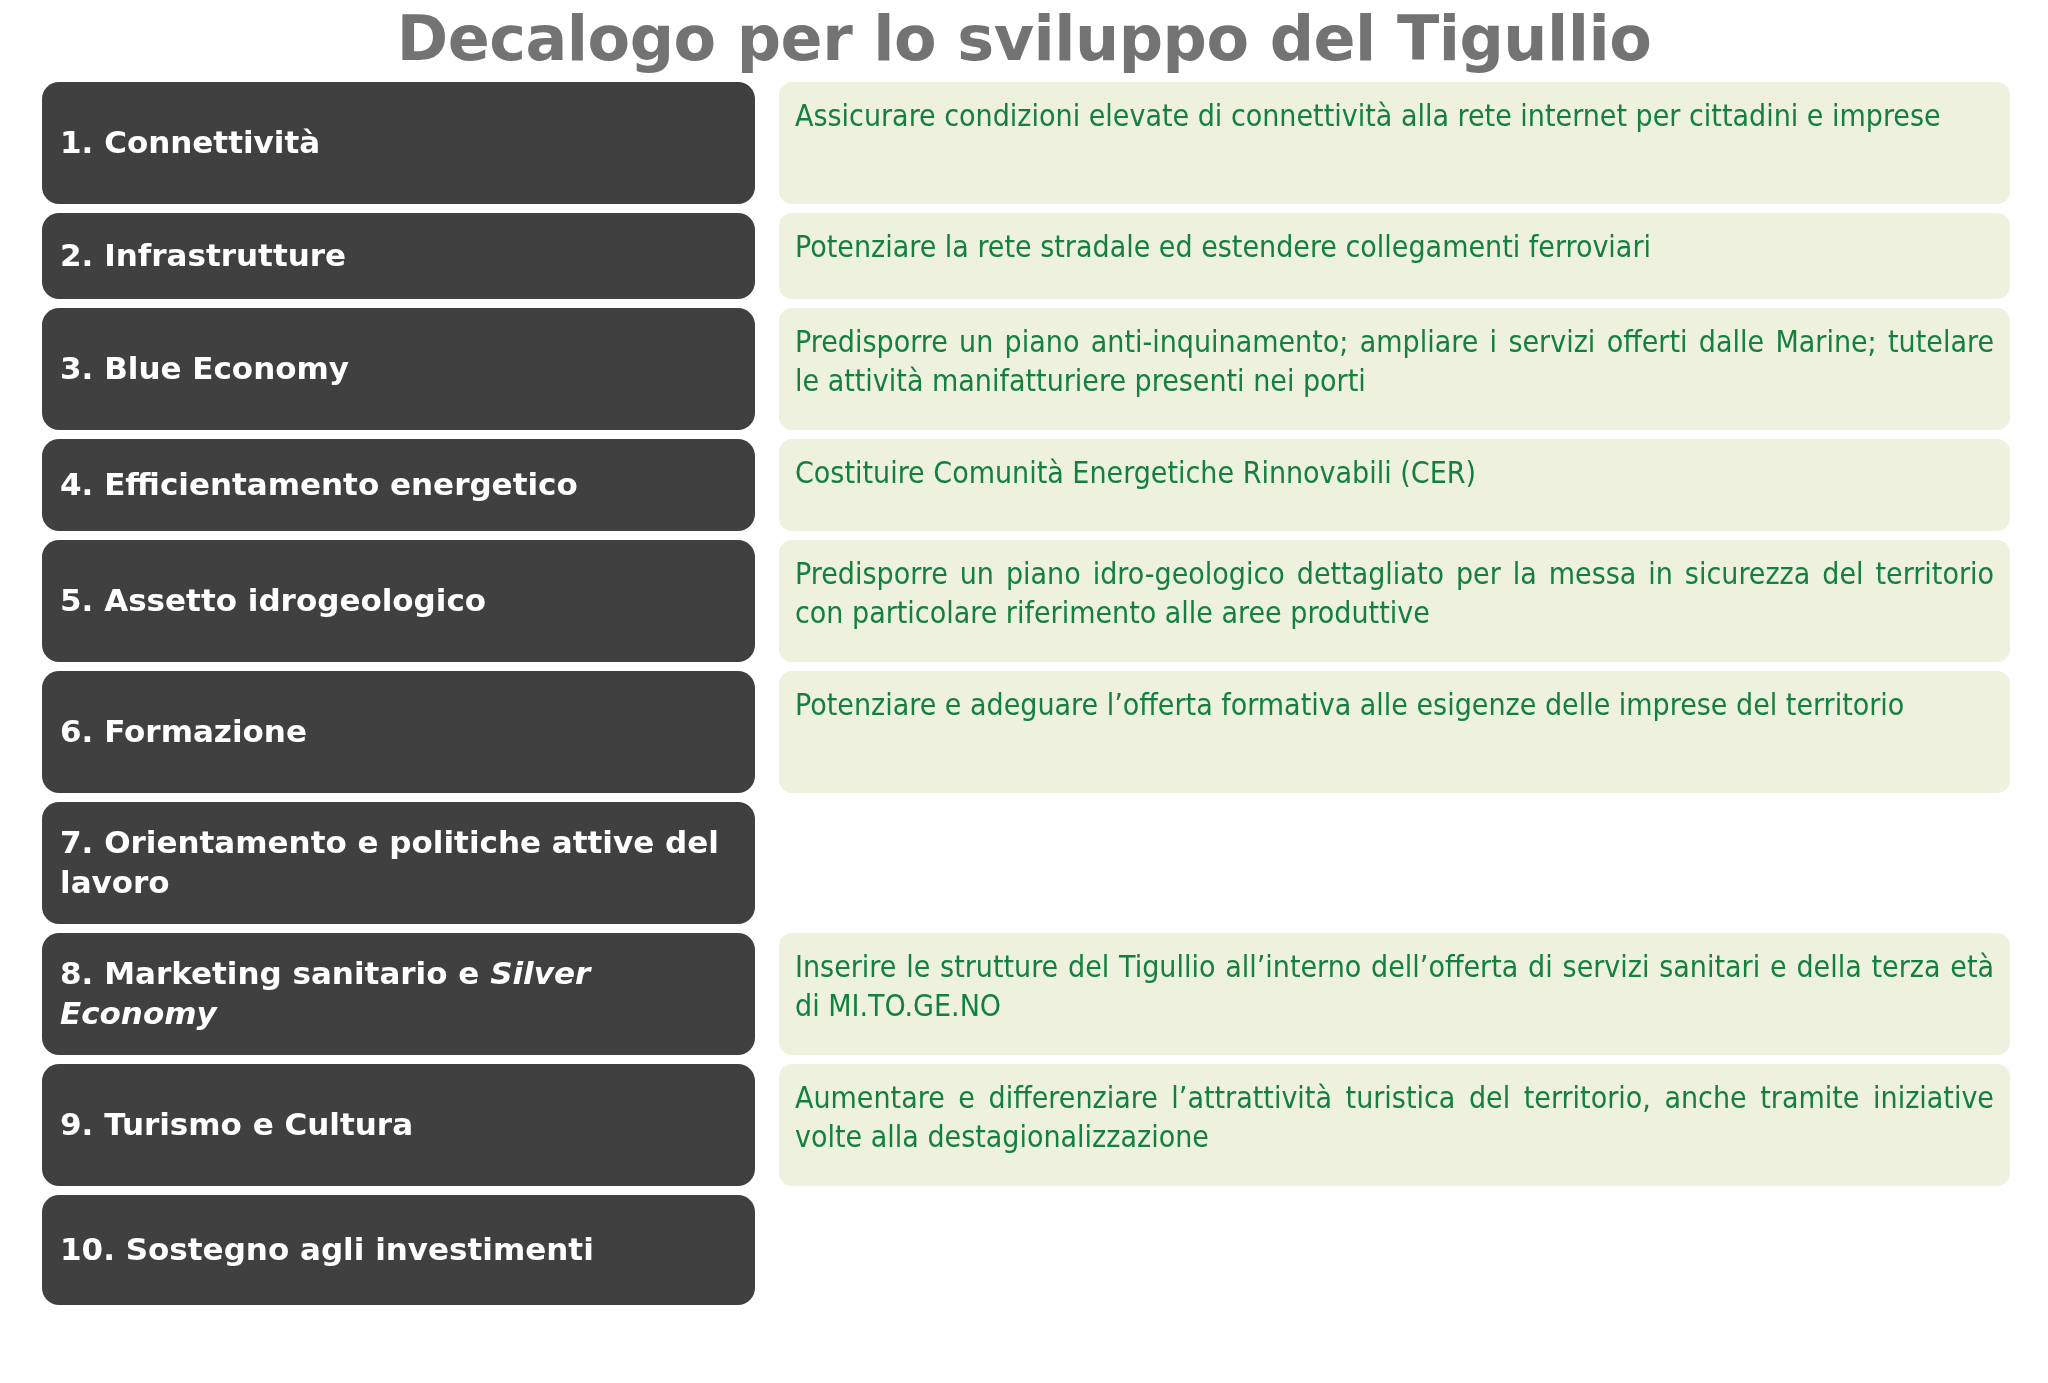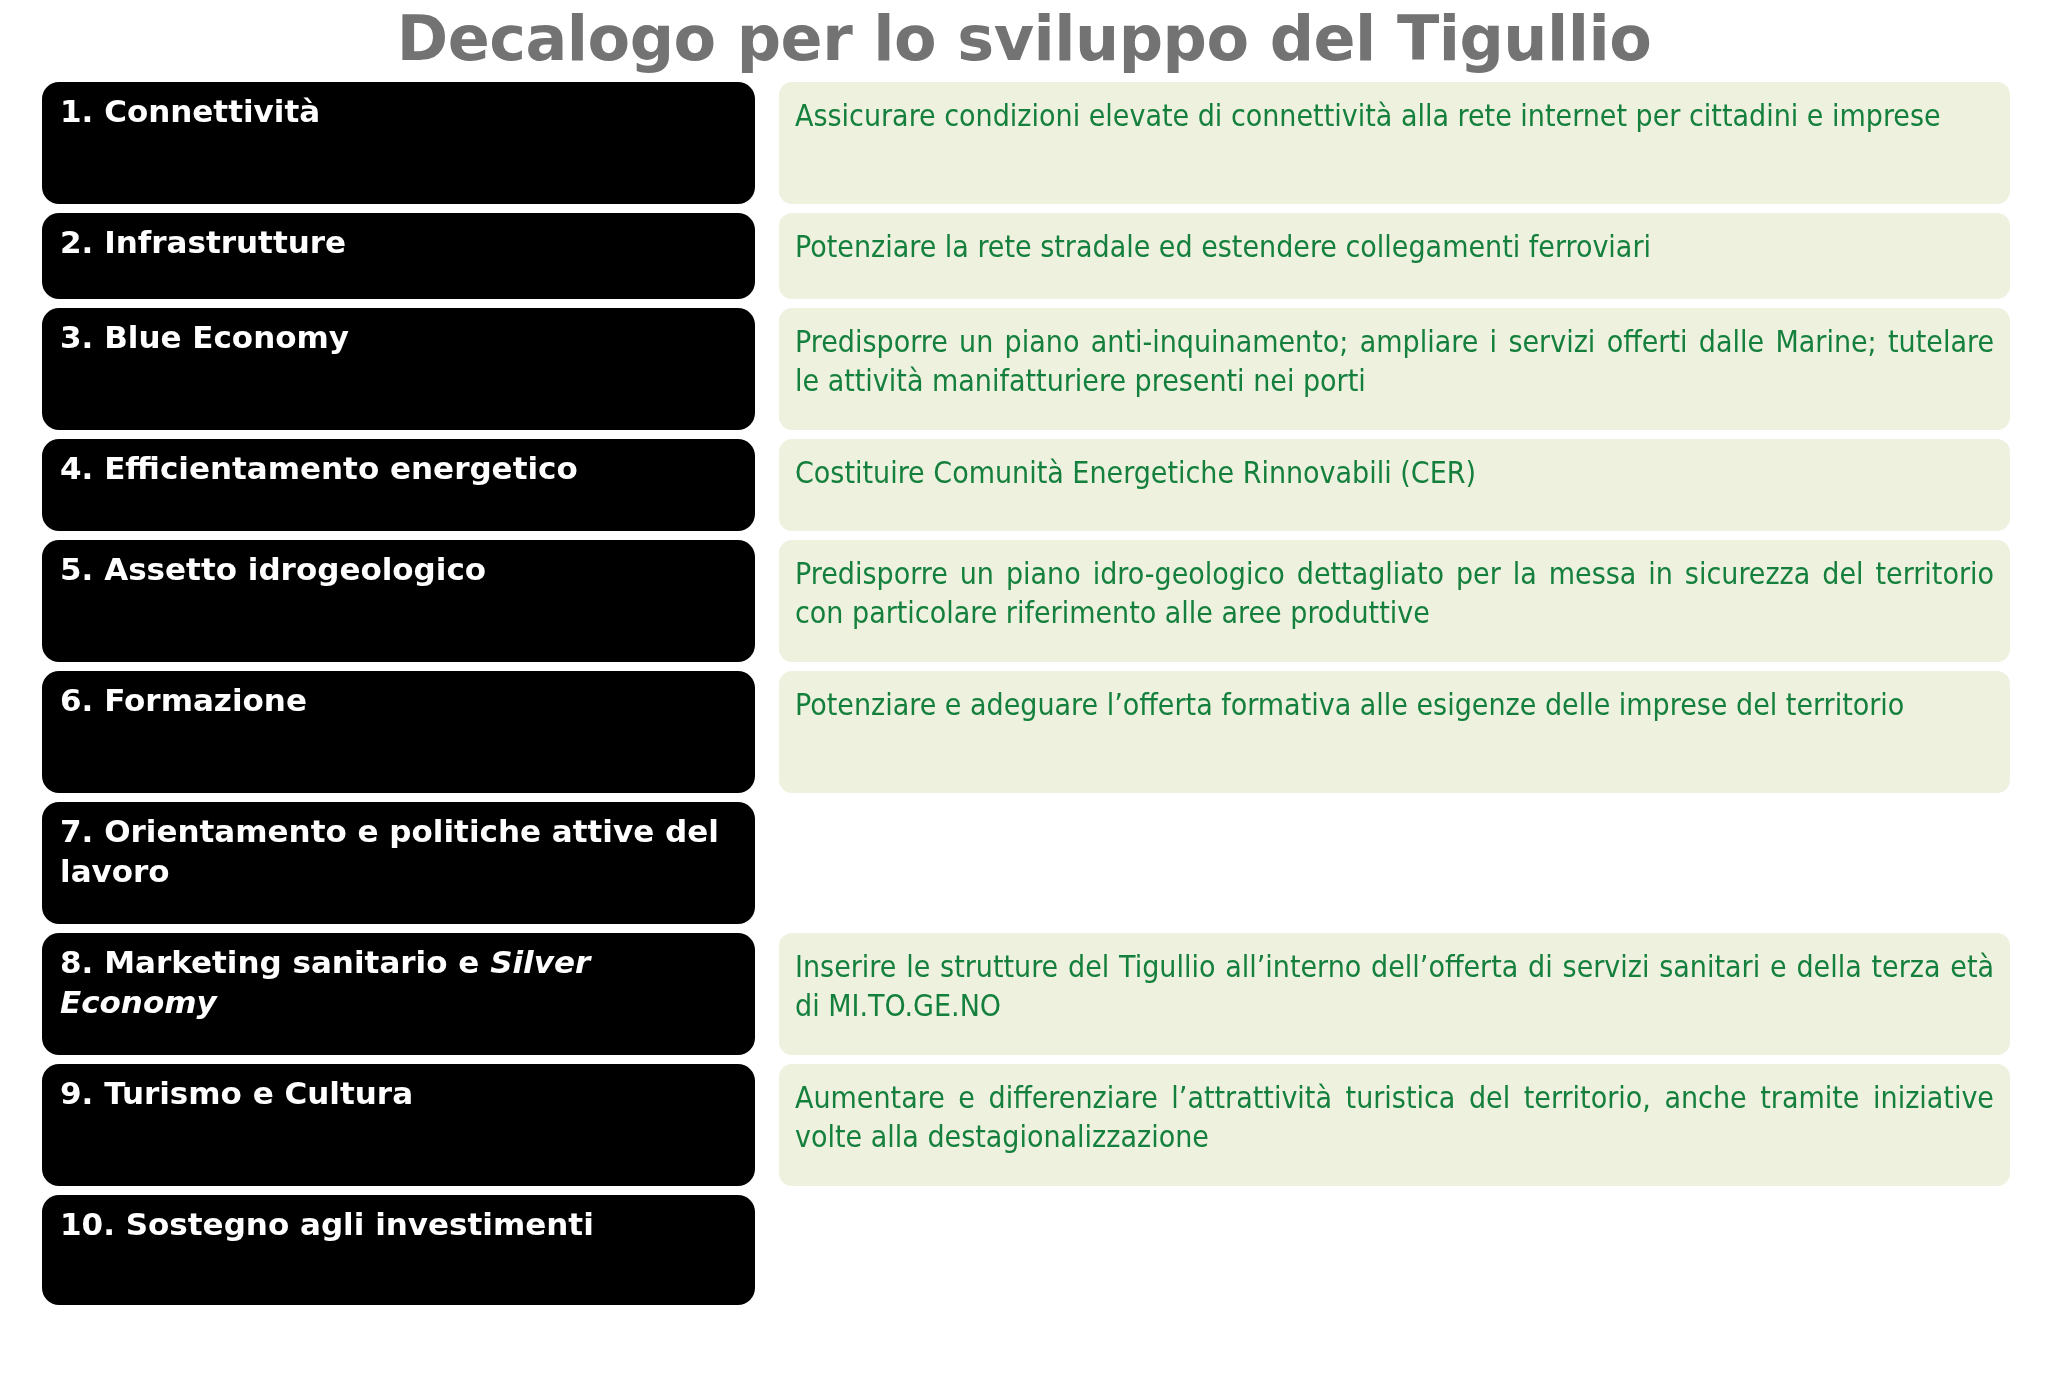--- a/index.html
+++ b/index.html
@@ -46,28 +46,29 @@
     align-items: stretch;
     margin-bottom: 9px;
     padding-left: 42px;
     padding-right: 38px;
     box-sizing: border-box;
   }
 
   .cell-left {
     flex: 0 0 713px;
     width: 713px;
-    background: #000000;
+    background: #404040;
     border-radius: 17px;
     color: #ffffff;
     font-family: "DejaVu Sans", sans-serif;
     font-weight: bold;
     font-size: 31px;
     line-height: 1.28;
     display: flex;
+    align-items: center;
     padding: 10px 16px 10px 18px;
     box-sizing: border-box;
   }
 
   .cell-left .lbl { display: block; }
   .cell-left em { font-style: italic; font-weight: bold; }
 
   .gap {
     flex: 0 0 24px;
   }

